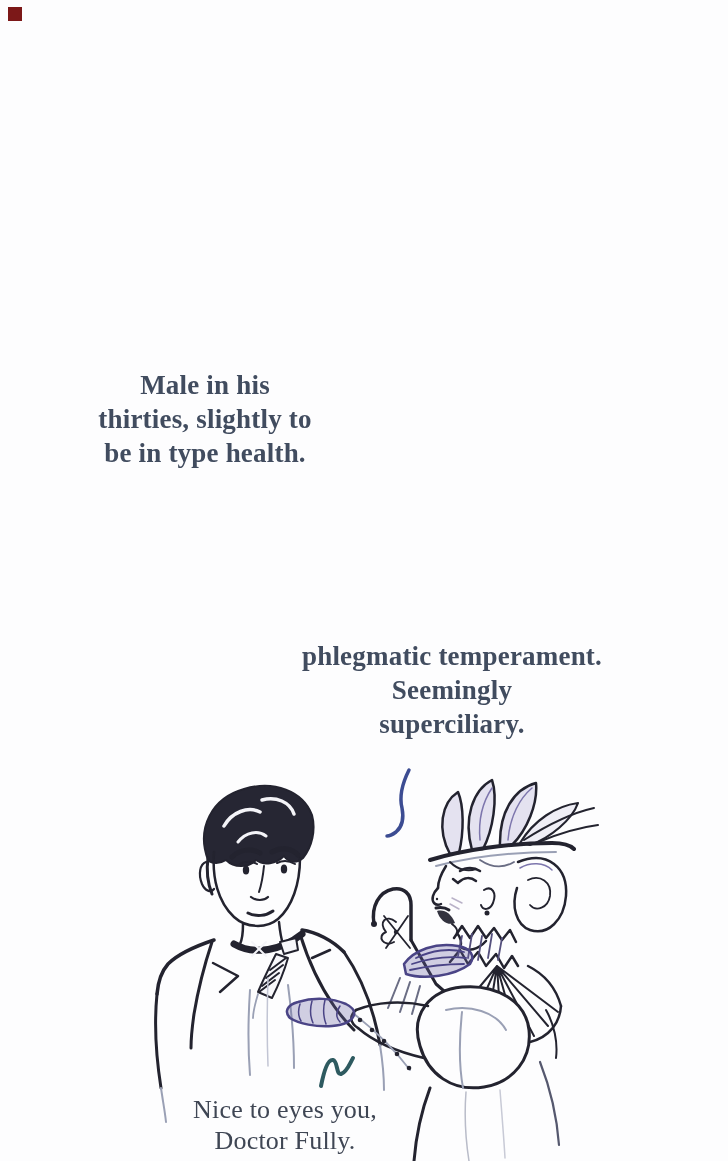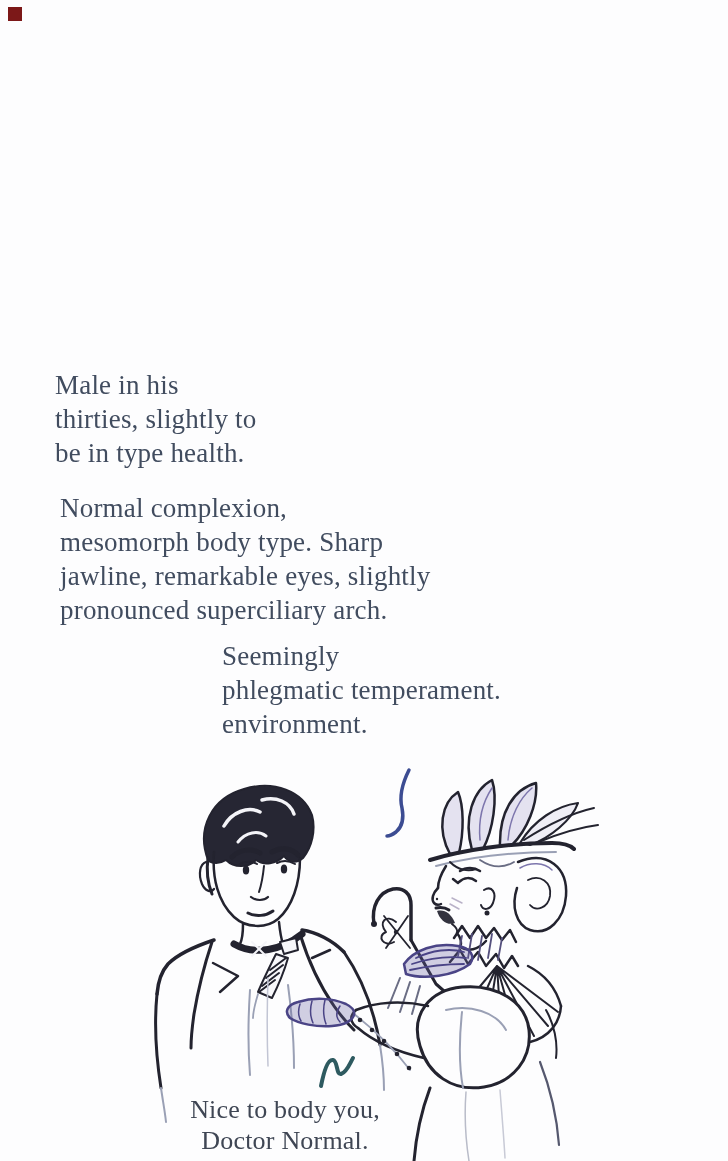--- a/index.html
+++ b/index.html
@@ -7,22 +7,22 @@
     width:728px;height:1161px;position:relative;overflow:hidden;
     background:#fdfdfe;
     font-family:"Liberation Serif","DejaVu Serif",serif;
   }
   .panel{position:absolute;inset:0;}
   .corner-marker{
     position:absolute;left:8px;top:7px;width:14px;height:14px;
     background:#7c1818;
   }
   .narration{
-    position:absolute;color:#414c5f;
-    font-size:27px;line-height:34px;letter-spacing:0.2px;
+    position:absolute;text-align:center;color:#414c5f;
+    font-size:27px;line-height:34px;letter-spacing:0.2px;font-weight:bold;
   }
   .narration .ln{white-space:nowrap;}
   .block1{left:55px;top:368px;width:300px;}
   .block2{left:60px;top:491px;width:470px;}
   .block3{left:222px;top:639px;width:460px;}
   .dialogue{
     position:absolute;text-align:center;color:#3f4654;
     font-size:26px;line-height:31px;letter-spacing:0.2px;
     left:135px;top:1094px;width:300px;
   }
@@ -35,31 +35,25 @@
 <div class="panel">
 
   <div class="corner-marker"></div>
 
   <section class="narration block1">
     <div class="ln">Male in his</div>
     <div class="ln">thirties, slightly to</div>
     <div class="ln">be in type health.</div>
   </section>
 
-  <section class="narration block2">
-    <div class="ln">Normal complexion,</div>
-    <div class="ln">mesomorph body type. Sharp</div>
-    <div class="ln">jawline, remarkable eyes, slightly</div>
-    <div class="ln">pronounced superciliary arch.</div>
-  </section>
 
   <section class="narration block3">
+    <div class="ln">phlegmatic temperament.</div>
     <div class="ln">Seemingly</div>
-    <div class="ln">phlegmatic temperament.</div>
-    <div class="ln">environment.</div>
+    <div class="ln">superciliary.</div>
   </section>
 
   <svg class="scene" width="728" height="1161" viewBox="0 0 728 1161" fill="none" stroke-linecap="round" stroke-linejoin="round">
 
     <g stroke="#3c4c92" stroke-width="3.5">
       <path d="M409,770 C403,782 399,796 402,808 C404,818 403,826 396,832 C392,835 389,836 387,836"></path>
     </g>
 
     <g stroke="#23232f">
 
@@ -189,17 +183,17 @@
       <path d="M466,1092 C464,1118 466,1142 469,1161" stroke-width="1.5" stroke="#b9bcc9"></path>
       <path d="M500,1090 C502,1116 504,1140 505,1158" stroke-width="1.5" stroke="#c8cad6"></path>
     </g>
 
     <g stroke="#2e5a60" stroke-width="4">
       <path d="M321,1086 C324,1071 328,1059 333,1060 C338,1061 336,1075 341,1074 C347,1072 350,1063 353,1058"></path>
     </g>
   </svg>
 
   <section class="dialogue">
-    <div class="ln">Nice to body you,</div>
-    <div class="ln">Doctor Normal.</div>
+    <div class="ln">Nice to eyes you,</div>
+    <div class="ln">Doctor Fully.</div>
   </section>
 
 </div>
 
 </body></html>

